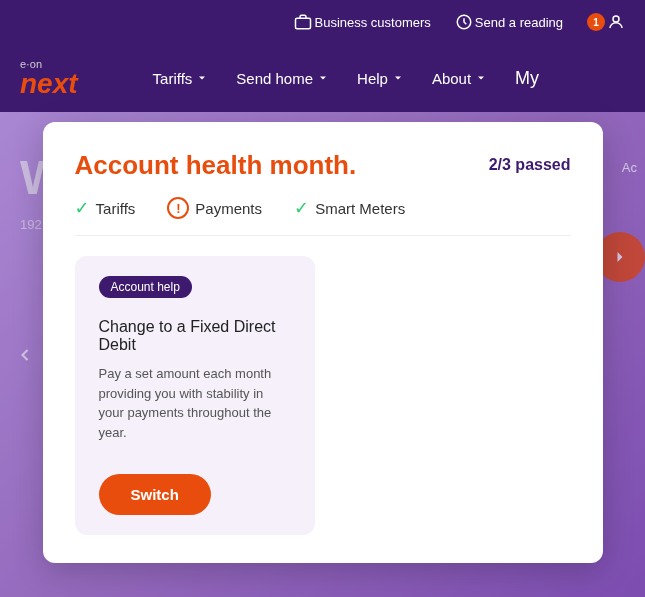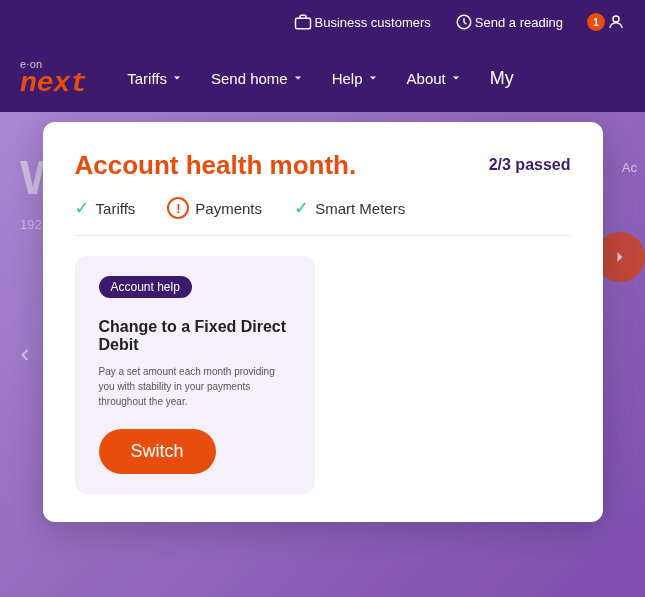--- a/index.html
+++ b/index.html
@@ -44,34 +44,33 @@
     
     .nav-bar {
       background-color: #3d1a6e;
       display: flex;
       align-items: center;
       padding: 0 20px;
       height: 68px;
       gap: 0;
     }
     .logo {
-      margin-right: 28px;
+      margin-right: 63px;
     }
     .logo-eon {
       font-size: 11px;
       color: #ccc;
       display: block;
     }
     .logo-next {
       font-size: 28px;
       font-weight: bold;
       color: #e84d0e;
       font-style: italic;
       line-height: 1;
-      font-family: Liberation Mono, monospace;
     }
     .nav-items {
       display: flex;
       align-items: center;
       gap: 4px;
       flex: 1;
     }
     .nav-item {
       display: flex;
       align-items: center;
@@ -233,38 +232,38 @@
       background: #3d1a6e;
       color: white;
       font-size: 12px;
       padding: 4px 12px;
       border-radius: 20px;
       display: inline-block;
       margin-bottom: 20px;
     }
     .card-title {
       font-size: 16px;
-      font-weight: bold;
+      font-weight: normal;
       color: #222;
       margin-bottom: 10px;
     }
     .card-desc {
-      font-size: 10px;
+      font-size: 13px;
       color: #555;
       line-height: 1.5;
-      margin-bottom: 20px;
+      margin-bottom: 32px;
     }
     .switch-btn {
       background: #e84d0e;
       color: white;
       border: none;
       border-radius: 25px;
       padding: 12px 32px;
-      font-size: 18px;
-      font-weight: normal;
+      font-size: 15px;
+      font-weight: bold;
       cursor: pointer;
     }
 
     
     .left-arrow {
       position: absolute;
       left: 10px;
       top: 50%;
       transform: translateY(-50%);
       width: 30px;

